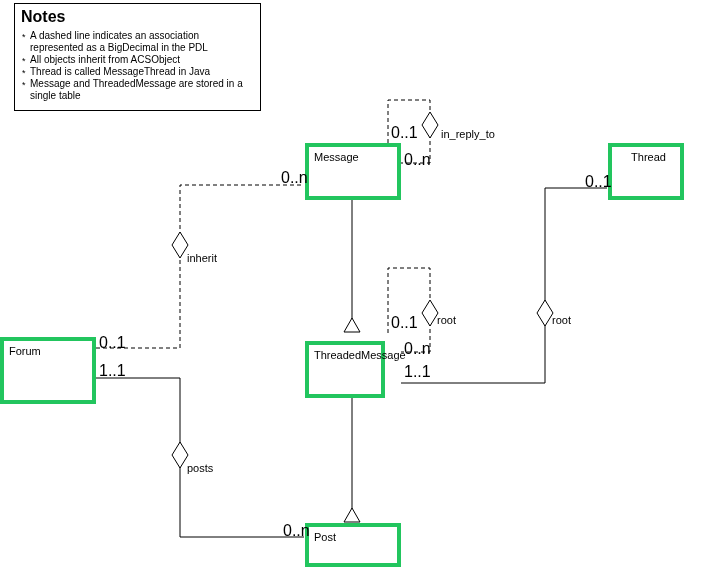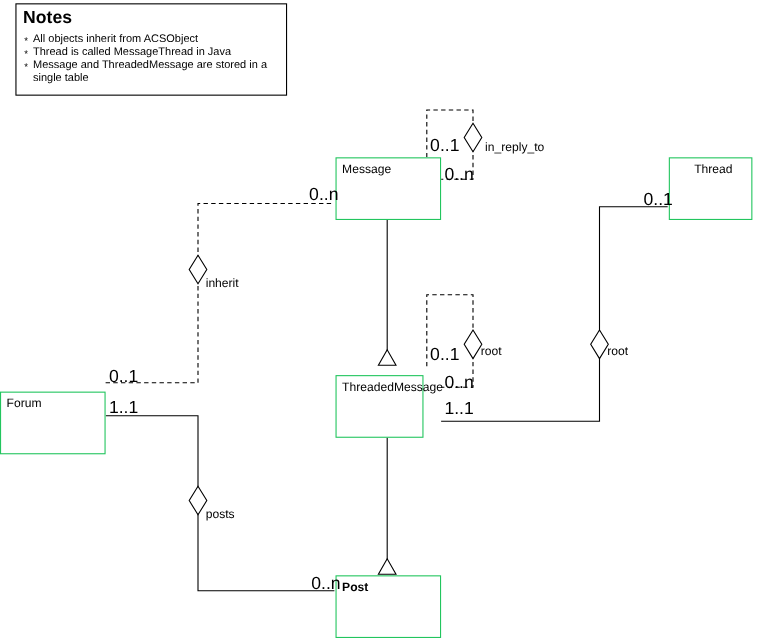--- a/index.html
+++ b/index.html
@@ -8,21 +8,21 @@
     position: relative;
     width: 707px;
     height: 583px;
     background: #ffffff;
     overflow: hidden;
     color: #000;
   }
   #wires { position: absolute; left: 0; top: 0; }
   .entity {
     position: absolute;
-    border: 1px solid #22c55e;
+    border: 4px solid #22c55e;
     background: #ffffff;
     font-size: 11px;
     padding: 4px 0 0 5px;
   }
   .assoc-label {
     position: absolute;
     font-size: 11px;
     white-space: nowrap;
     margin-top: 21px;
   }
@@ -85,31 +85,32 @@
     <line x1="352" y1="200" x2="352" y2="319" stroke="#000" stroke-width="1"></line>
     <polygon points="352,318 344,332 360,332" fill="#ffffff" stroke="#000" stroke-width="1"></polygon>
 
     <line x1="352" y1="390" x2="352" y2="509" stroke="#000" stroke-width="1"></line>
     <polygon points="352,508 344,522 360,522" fill="#ffffff" stroke="#000" stroke-width="1"></polygon>
   </svg>
 
   <div class="notes">
     <div class="notes-title">Notes</div>
     <ul>
+      <li>A dashed line indicates an association represented as a BigDecimal in the PDL</li>
       <li>All objects inherit from ACSObject</li>
       <li>Thread is called MessageThread in Java</li>
       <li>Message and ThreadedMessage are stored in a single table</li>
     </ul>
   </div>
 
   <div class="entity" style="left:305px; top:143px; width:96px; height:57px;">Message</div>
   <div class="entity" style="left:608px; top:143px; width:76px; height:57px;text-align:center;">Thread</div>
   <div class="entity" style="left:305px; top:341px; width:80px; height:57px;">ThreadedMessage</div>
-  <div class="entity" style="left:0px; top:356px; width:96px; height:57px;">Forum</div>
-  <div class="entity" style="left:305px; top:523px; width:96px; height:57px;font-weight:bold;">Post</div>
+  <div class="entity" style="left:0px; top:337px; width:96px; height:67px;">Forum</div>
+  <div class="entity" style="left:305px; top:523px; width:96px; height:44px;">Post</div>
 
   <div class="assoc-label" style="left:441px; top:107px;">in_reply_to</div>
   <div class="assoc-label" style="left:437px; top:293px;">root</div>
   <div class="assoc-label" style="left:552px; top:293px;">root</div>
   <div class="assoc-label" style="left:187px; top:231px;">inherit</div>
   <div class="assoc-label" style="left:187px; top:441px;">posts</div>
 
   <div class="mult" style="left:391px; top:124px;">0..1</div>
   <div class="mult" style="left:404px; top:151px;">0..n</div>
 

